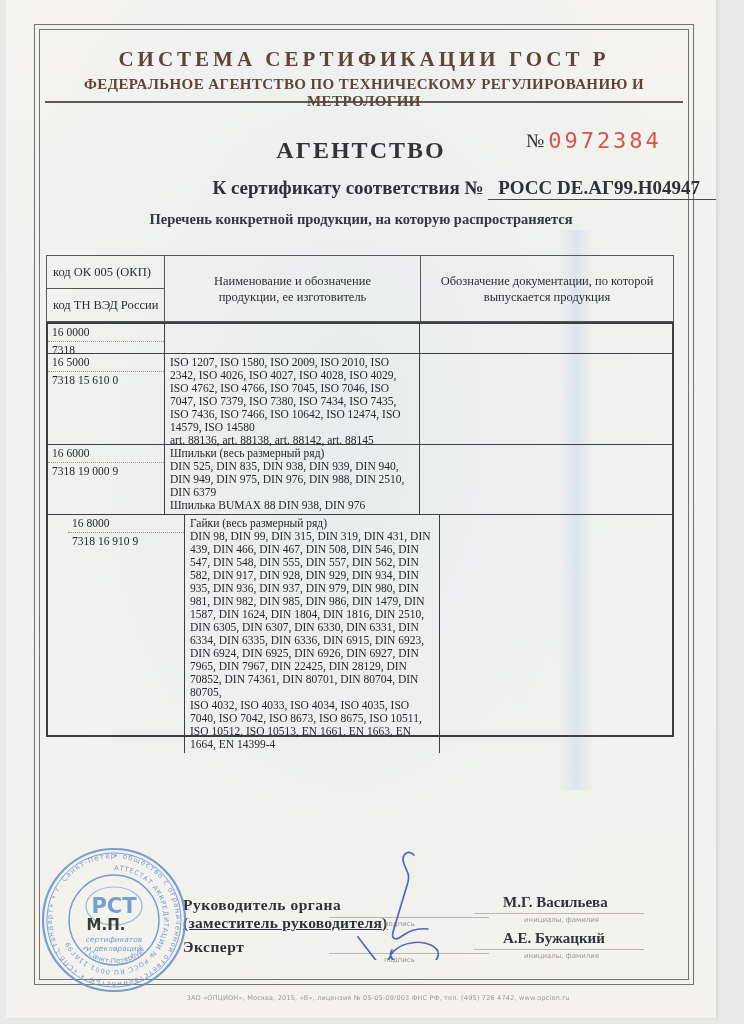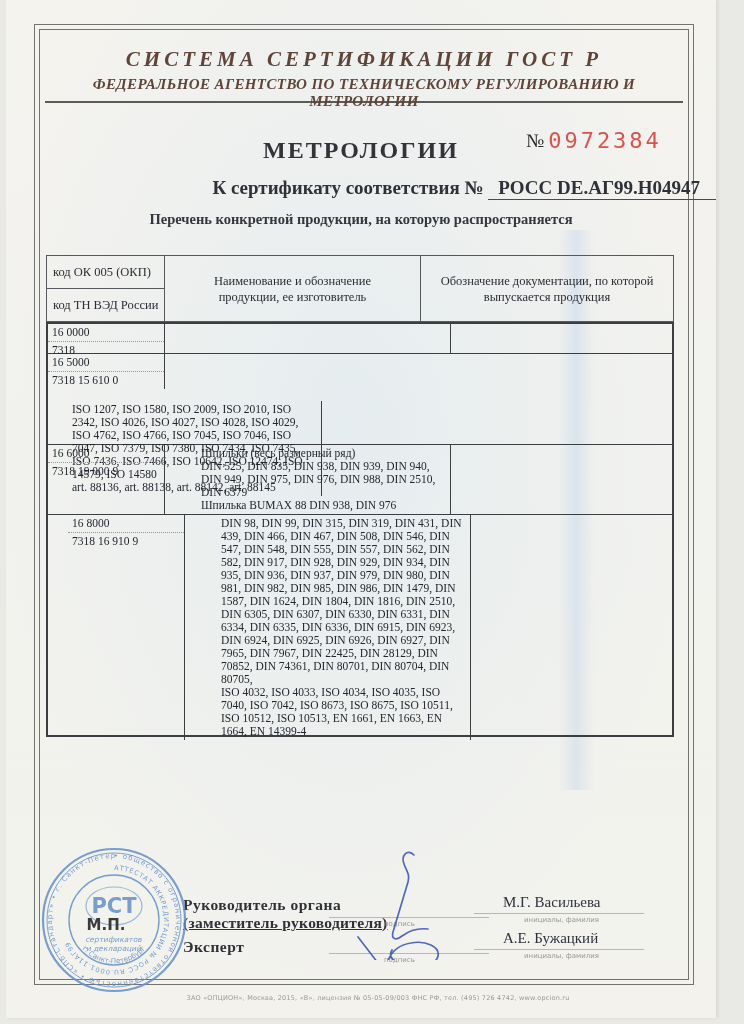--- a/index.html
+++ b/index.html
@@ -8,21 +8,21 @@
   
   #paper{position:absolute;left:6px;top:0;width:710px;height:1018px;
          background:
            radial-gradient(ellipse at 48% 42%, rgba(205,226,242,.34), rgba(205,226,242,0) 68%),
            linear-gradient(180deg,#f4f3ee 0%,#f2f2ee 55%,#f3f2ed 100%);
          box-shadow:2px 0 3px rgba(0,0,0,.08);}
   .streak{position:absolute;left:552px;top:230px;width:36px;height:560px;
           background:linear-gradient(90deg,rgba(175,200,228,0) 0%,rgba(175,200,228,.30) 50%,rgba(175,200,228,0) 100%);}
   
   .frame-outer{position:absolute;left:28px;top:24px;width:658px;height:959px;border:1px solid #73746f;}
-  .frame-inner{position:absolute;left:4px;top:4px;right:4px;bottom:4px;border:1px solid #73746f;font-style:italic;}
+  .frame-inner{position:absolute;left:4px;top:4px;right:4px;bottom:4px;border:1px solid #73746f;}
   
   .header-box{position:absolute;left:5px;top:5px;right:5px;height:66px;border-bottom:2px solid #5d5b55;text-align:center;}
   .h1{margin-top:12px;font-size:21px;font-weight:bold;letter-spacing:4px;color:#5f443a;}
   .h2{margin-top:4px;font-size:15px;font-weight:bold;letter-spacing:.4px;color:#5f443a;}
   
   .doc-number{position:absolute;left:520px;top:104px;white-space:nowrap;margin-top:24px;}
   .doc-number .no{font-size:19px;color:#2c2c2c;}
   .doc-number .digits{font-family:"DejaVu Sans Mono",monospace;font-size:22px;letter-spacing:3px;color:#d9544d;vertical-align:-1px;}
   .title{position:absolute;left:0;top:137px;width:100%;text-align:center;font-size:24px;font-weight:bold;letter-spacing:2px;color:#32343a;}
   .certline{position:absolute;left:0;top:177px;width:100%;text-align:right;font-size:19px;font-weight:bold;color:#2e3138;}
@@ -30,40 +30,40 @@
   .subtitle{position:absolute;left:0;top:210px;width:100%;text-align:center;font-size:14.5px;font-weight:bold;color:#33363c;line-height:19px;}
   
   .thead{position:absolute;left:40px;top:255px;width:628px;height:67px;border:1px solid #56585c;box-sizing:border-box;display:flex;color:#2b2e35;}
   .thead .c1{width:118px;border-right:1px solid #56585c;box-sizing:border-box;display:flex;flex-direction:column;}
   .thead .c1 > div{flex:1;display:flex;align-items:center;padding-left:6px;font-size:12.5px;}
   .thead .c1 .half-top{border-bottom:1px solid #56585c;}
   .thead .c2{width:256px;border-right:1px solid #56585c;box-sizing:border-box;}
   .thead .c3{flex:1;}
   .thead .c2,.thead .c3{display:flex;align-items:center;justify-content:center;text-align:center;font-size:12.5px;line-height:16px;padding:0 18px;}
   .tbody{position:absolute;left:40px;top:322px;width:628px;height:415px;border:2px solid #3c3e42;box-sizing:border-box;display:flex;flex-direction:column;color:#23262e;}
-  .trow{display:flex;box-sizing:border-box;border-bottom:1px solid #3c3e42;gap:12px;}
+  .trow{display:flex;box-sizing:border-box;border-bottom:1px solid #3c3e42;}
   .trow:last-child{border-bottom:none;flex:1;padding-left:20px;}
   .trow .c1{width:117px;border-right:1px solid #3c3e42;box-sizing:border-box;font-size:11.5px;line-height:13px;}
   .trow .c1 .okp{padding:2px 4px 2px 4px;border-bottom:1px dotted #97958e;}
   .trow .c1 .tnved{padding:2px 4px;}
-  .trow .c2{width:255px;border-right:1px solid #3c3e42;box-sizing:border-box;font-size:11.5px;line-height:13px;padding:2px 5px;margin-left:19px;}
+  .trow .c2{width:255px;border-right:1px solid #3c3e42;box-sizing:border-box;font-size:11.5px;line-height:13px;padding:2px 5px;}
   .trow .c3{flex:1;}
-  .r1{height:30px;} .r2{height:91px;flex-direction:column;} .r3{height:72px;}
+  .r1{height:30px;} .r2{height:91px;} .r3{height:72px;}
   
   .sig-area{position:absolute;left:0;top:0;width:744px;height:1024px;pointer-events:none;}
   .role1{position:absolute;left:177px;top:896px;font-size:15.5px;font-weight:bold;color:#2e3138;letter-spacing:.5px;}
   .role1b{position:absolute;left:177px;top:914px;font-size:15.5px;font-weight:bold;color:#2e3138;text-decoration:underline;letter-spacing:.3px;}
   .role2{position:absolute;left:177px;top:938px;font-size:15.5px;font-weight:bold;color:#2e3138;letter-spacing:.5px;}
   .sigline{position:absolute;height:1px;background:#b9b7b0;}
   .sig1{left:323px;top:917px;width:160px;}
   .sig2{left:323px;top:953px;width:160px;}
   .nameline1{left:468px;top:913px;width:170px;}
   .nameline2{left:468px;top:949px;width:170px;}
   .caption{position:absolute;font-family:"DejaVu Sans",sans-serif;font-size:7px;color:#9a988f;}
-  .name{position:absolute;font-size:15px;color:#2e323c;}
+  .name{position:absolute;font-size:15px;color:#2e323c;font-weight:bold;}
   .footer{position:absolute;left:0;top:994px;width:744px;text-align:center;
           font-family:"DejaVu Sans",sans-serif;font-size:6.5px;color:#9b9a94;letter-spacing:.2px;}
   svg text{font-family:"DejaVu Sans",sans-serif;}
 </style>
 </head>
 <body>
 
 <div id="stage">
   <div id="paper">
     <div class="streak"></div>
@@ -75,21 +75,21 @@
           <div class="h2">ФЕДЕРАЛЬНОЕ АГЕНТСТВО ПО ТЕХНИЧЕСКОМУ РЕГУЛИРОВАНИЮ И МЕТРОЛОГИИ</div>
         </div>
       </div>
     </div>
 
     <div class="doc-number">
       <span class="no">№</span>
       <span class="digits">0972384</span>
     </div>
 
-    <div class="title">МЕТРОЛОГИИ</div>
+    <div class="title">АГЕНТСТВО</div>
 
     <div class="certline">
       <span>К сертификату соответствия №</span>
       <span class="certno">РОСС DE.АГ99.Н04947</span>
     </div>
 
     <div class="subtitle">
       <div>Перечень конкретной продукции, на которую распространяется</div>
     </div>
 
@@ -133,20 +133,21 @@
             <div>Шпилька BUMAX 88 DIN 938, DIN 976</div>
           </div>
         <div class="c3"></div>
       </div>
       <div class="trow">
         <div class="c1">
           <div class="okp">16 8000</div>
           <div class="tnved">7318 16 910 9</div>
         </div>
         <div class="c2">
+            <div>Гайки (весь размерный ряд)</div>
             <div>DIN 98, DIN 99, DIN 315, DIN 319, DIN 431, DIN 439, DIN 466, DIN 467, DIN 508, DIN 546, DIN 547, DIN 548, DIN 555, DIN 557, DIN 562, DIN 582, DIN 917, DIN 928, DIN 929, DIN 934, DIN 935, DIN 936, DIN 937,  DIN 979, DIN 980, DIN 981, DIN 982, DIN 985, DIN 986, DIN 1479,  DIN 1587, DIN 1624, DIN 1804, DIN 1816, DIN 2510, DIN 6305, DIN 6307, DIN 6330, DIN 6331, DIN 6334, DIN 6335, DIN 6336, DIN 6915, DIN 6923, DIN 6924, DIN 6925, DIN 6926, DIN 6927, DIN 7965, DIN 7967, DIN 22425, DIN 28129, DIN 70852, DIN 74361, DIN 80701, DIN 80704, DIN 80705,</div>
             <div>ISO 4032, ISO 4033, ISO 4034, ISO 4035, ISO 7040, ISO 7042, ISO 8673, ISO 8675, ISO 10511, ISO 10512, ISO 10513, EN 1661, EN 1663, EN 1664, EN 14399-4</div>
           </div>
         <div class="c3"></div>
       </div>
     </div>
 
     <div class="sig-area">
       <div class="role1">Руководитель органа</div>
       <div class="role1b">(заместитель руководителя)</div>

